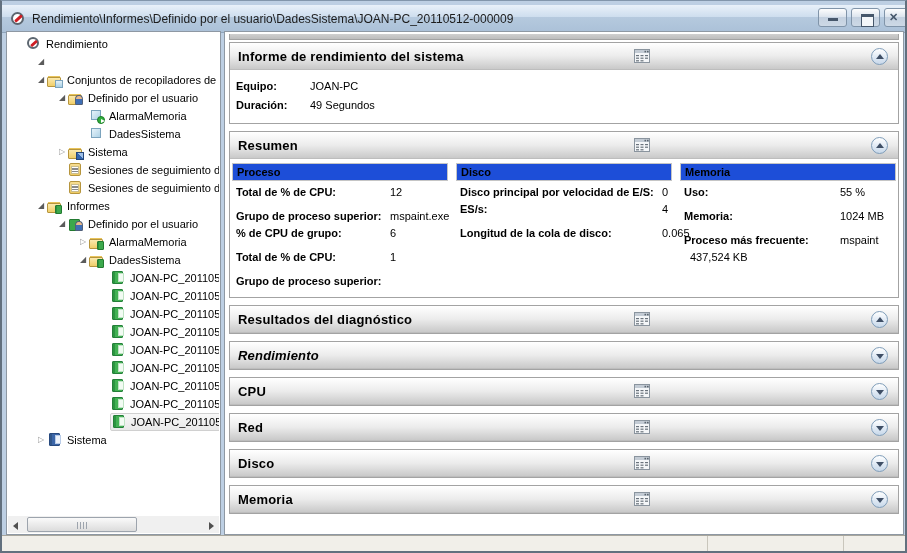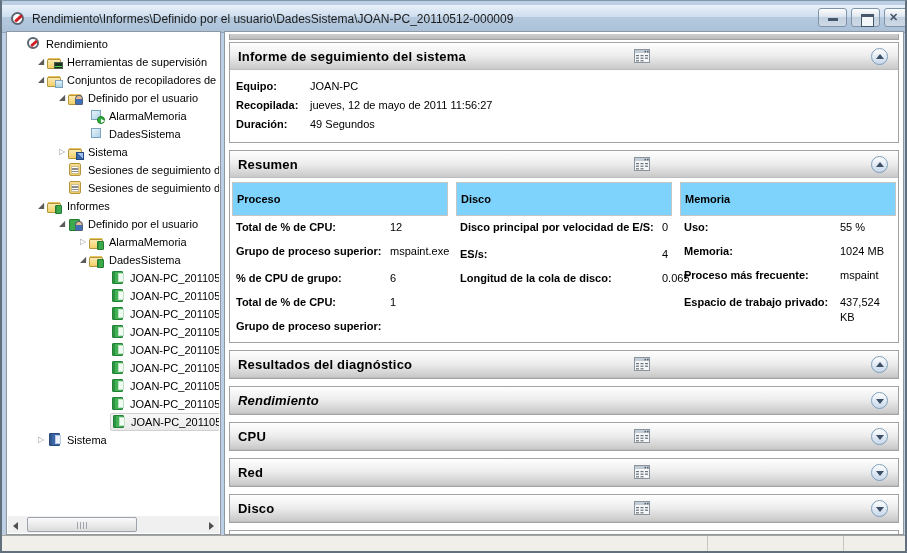--- a/index.html
+++ b/index.html
@@ -128,25 +128,25 @@
   .circle-btn.down::after { top:6px; border-left:4px solid transparent;
     border-right:4px solid transparent; border-top:5px solid #3f4f66; }
 
   .info-content { padding:7px 6px 8px 6px; }
   .info-row { font-size:11px; line-height:19px; display:flex; }
   .ilbl { font-weight:bold; width:74px; flex:0 0 74px; }
   .ival { }
 
   .sum-content { display:flex; gap:8px; padding:4px 2px 8px 2px; }
   .sum-col { flex:1 1 0; min-width:0; }
-  .col-head { border:1px solid #c5c5c5; background:#7dd3fc; font-size:11px; font-weight:bold;
-    padding:10px 4px; margin-bottom:4px; }
+  .col-head { border:1px solid #c5c5c5; background:#1d4ed8; font-size:11px; font-weight:bold;
+    padding:2px 4px; margin-bottom:4px; }
   .srow { display:flex; font-size:11px; line-height:15px; margin-top:9px; padding:0 4px; }
   .srow.first { margin-top:2px; }
-  .srow.tight { margin-top:12px; }
+  .srow.tight { margin-top:2px; }
   .lbl { font-weight:bold; flex:0 0 auto; }
   .srow .val { padding-left:6px; }
   .lbl.link { }
   .sum-col.c0 .lbl { width:148px; } .sum-col.c1 .lbl { width:196px; } .sum-col.c2 .lbl { width:150px; }
 
   
   .statusbar { position:absolute; left:0; right:0; bottom:0; height:16px;
     background:#f1efe9; border-top:1px solid #a8a69c; display:flex; }
   .sb-cell { height:100%; }
   .sb-cell.grow { flex:1 1 auto; }
@@ -178,27 +178,20 @@
           <span class="tlabel-wrap">
             <span class="ticon ti-perfmon-gauge">
               <i class="b"></i>
               <i class="o"></i>
             </span>
             <span class="tlabel">Rendimiento</span>
           </span>
         </div>
         <div class="tree-item" style="padding-left: 27px;">
           <span class="expander expanded"></span>
-          <span class="tlabel-wrap">
-            <span class="ticon ti-folder-monitor fold">
-              <i class="b"></i>
-              <i class="o"></i>
-            </span>
-            <span class="tlabel">Herramientas de supervisión</span>
-          </span>
         </div>
         <div class="tree-item" style="padding-left: 27px;">
           <span class="expander expanded"></span>
           <span class="tlabel-wrap">
             <span class="ticon ti-folder-collector fold">
               <i class="b"></i>
               <i class="o"></i>
             </span>
             <span class="tlabel">Conjuntos de recopiladores de</span>
           </span>
@@ -409,21 +402,21 @@
       <span class="hthumb"></span>
       <span class="harrow right" style="position:absolute; right:0;"></span>
     </div>
   </div>
 
   <div class="report-panel">
     <div class="partial-top"></div>
     <div>
         <div class="section">
           <div class="sec-header">
-            <span class="sec-title">Informe de seguimiento del sistema</span>
+            <span class="sec-title">Informe de rendimiento del sistema</span>
             <span class="grid-icon"><svg width="16" height="14" viewBox="0 0 16 14">
                 <rect x="0.5" y="0.5" width="15" height="13" fill="#f4f6f8" stroke="#8a949e"></rect>
                 <rect x="1" y="1" width="14" height="3" fill="#c3cbd4"></rect>
                 <rect x="10.5" y="1.8" width="1.6" height="1.6" fill="#5a646e"></rect>
                 <rect x="13" y="1.8" width="1.6" height="1.6" fill="#5a646e"></rect>
                 <g fill="#6a737c">
                   <rect x="2" y="6" width="3" height="1.2"></rect>
                   <rect x="6.5" y="6" width="3" height="1.2"></rect>
                   <rect x="11" y="6" width="3" height="1.2"></rect>
                   <rect x="2" y="8.6" width="3" height="1.2"></rect>
@@ -432,24 +425,20 @@
                   <rect x="2" y="11.2" width="3" height="1.2"></rect>
                   <rect x="6.5" y="11.2" width="3" height="1.2"></rect>
                 </g>
               </svg></span>
             <span class="circle-btn up"></span>
           </div>
           <div class="info-content">
             <div class="info-row">
               <span class="ilbl">Equipo:</span>
               <span class="ival">JOAN-PC</span>
-            </div>
-            <div class="info-row">
-              <span class="ilbl">Recopilada:</span>
-              <span class="ival">jueves, 12 de mayo de 2011 11:56:27</span>
             </div>
             <div class="info-row">
               <span class="ilbl">Duración:</span>
               <span class="ival">49 Segundos</span>
             </div>
           </div>
         </div>
         <div class="section">
           <div class="sec-header">
             <span class="sec-title">Resumen</span>
@@ -518,21 +507,20 @@
               </div>
               <div class="srow">
                 <span class="lbl link">Memoria:</span>
                 <span class="val">1024 MB</span>
               </div>
               <div class="srow">
                 <span class="lbl link">Proceso más frecuente:</span>
                 <span class="val">mspaint</span>
               </div>
               <div class="srow tight">
-                <span class="lbl">Espacio de trabajo privado:</span>
                 <span class="val">437,524 KB</span>
               </div>
             </div>
           </div>
         </div>
         <div class="section">
           <div class="sec-header">
             <span class="sec-title">Resultados del diagnóstico</span>
             <span class="grid-icon"><svg width="16" height="14" viewBox="0 0 16 14">
                 <rect x="0.5" y="0.5" width="15" height="13" fill="#f4f6f8" stroke="#8a949e"></rect>

